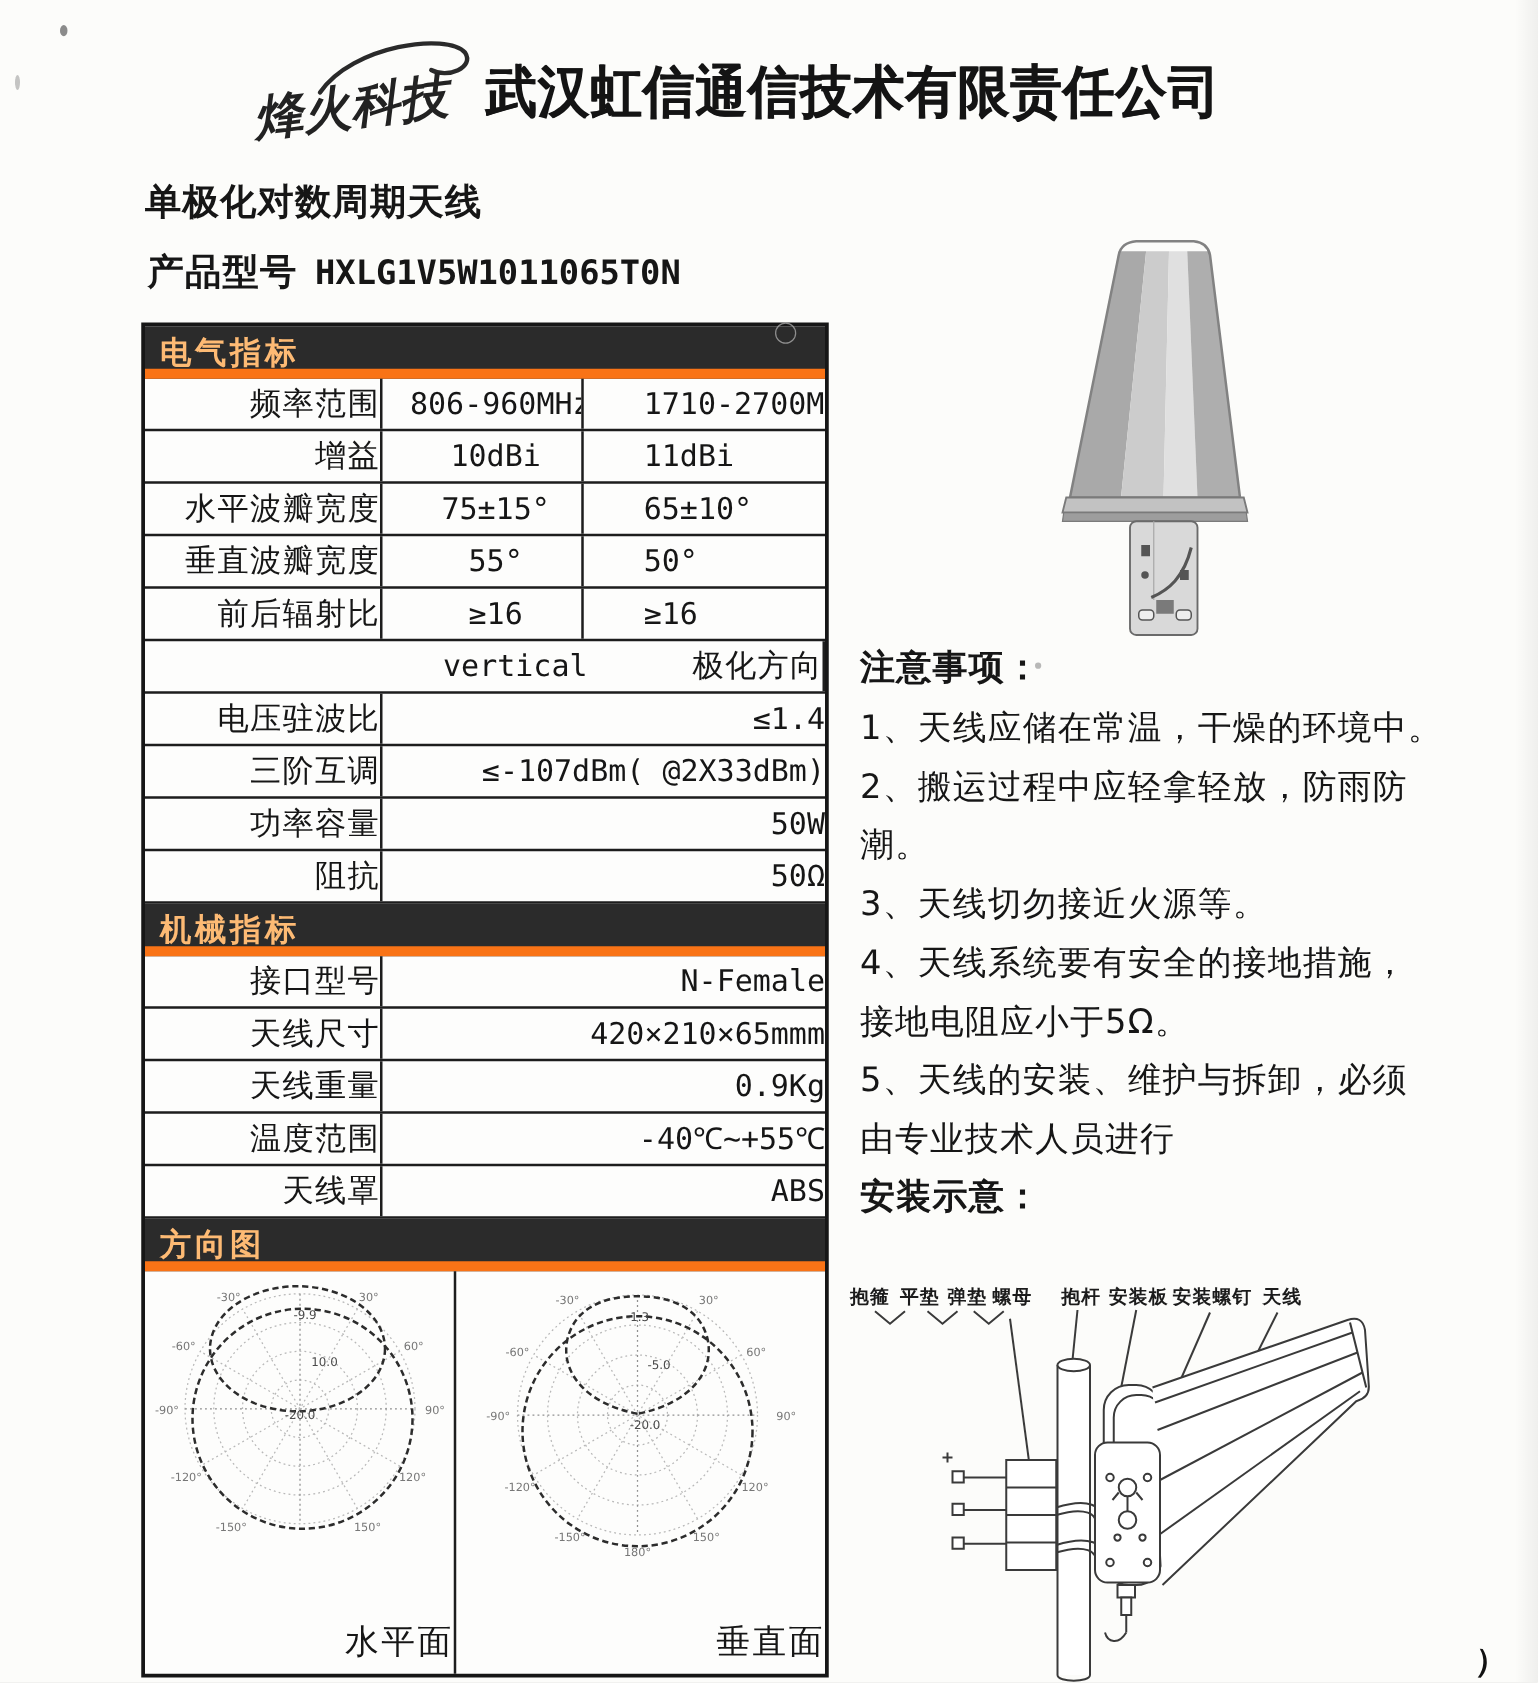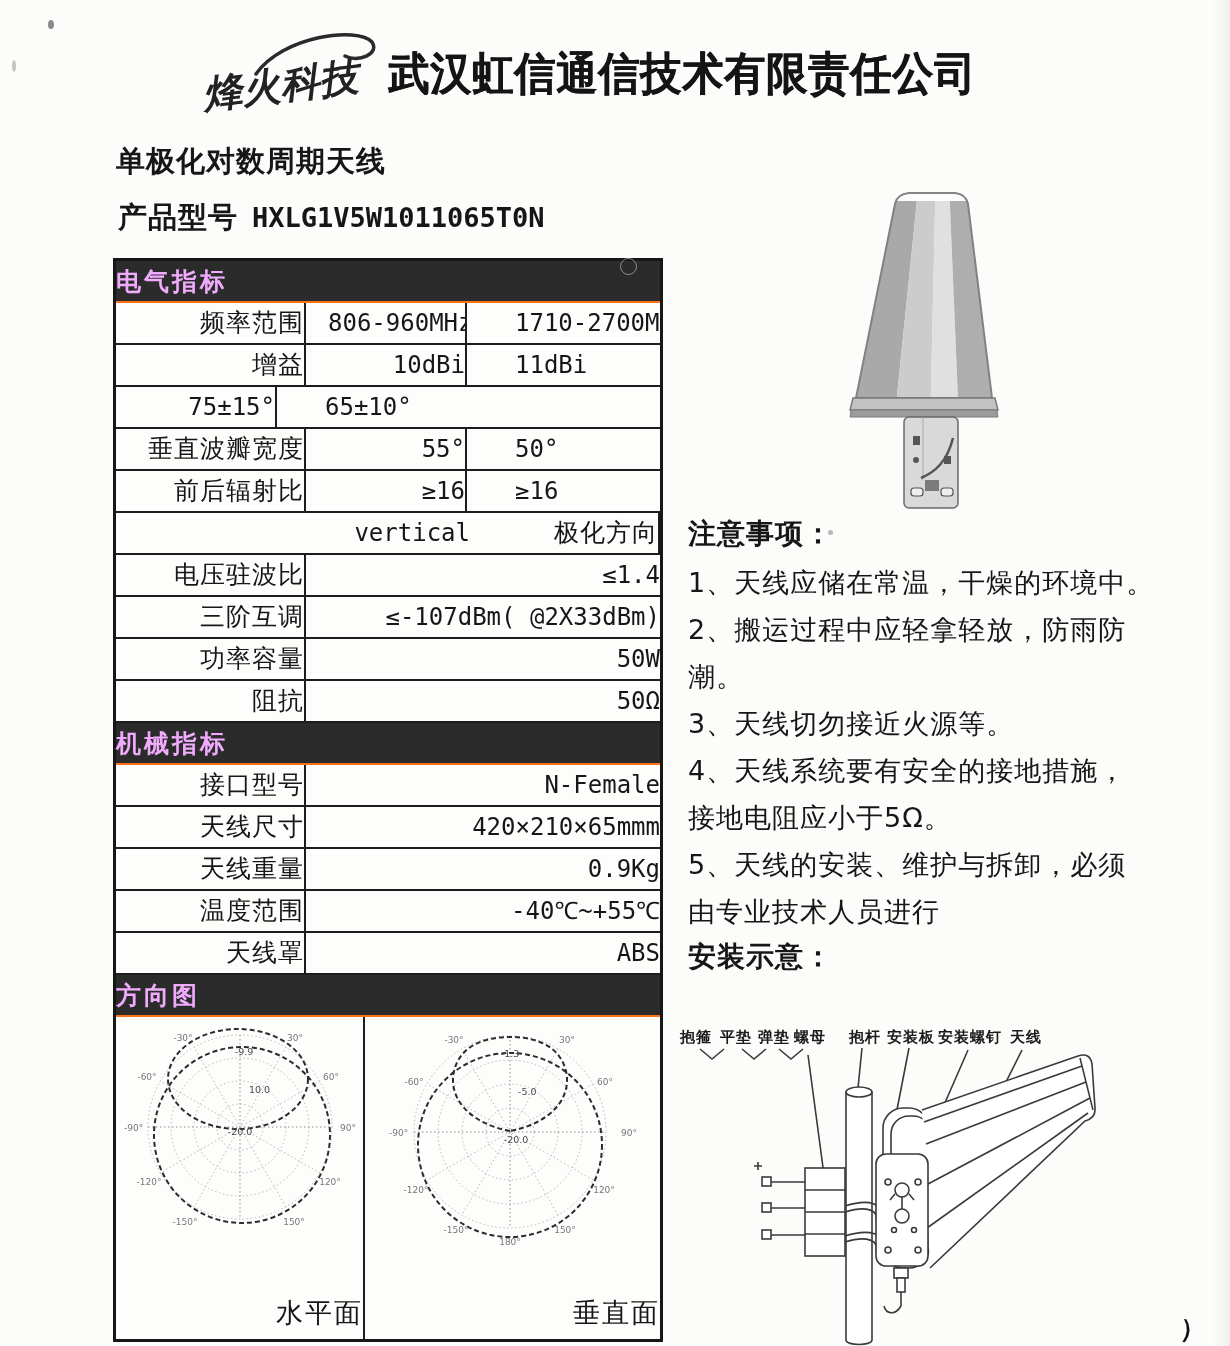--- a/index.html
+++ b/index.html
@@ -18,28 +18,28 @@
         text-shadow:0.7px 0 0 #141414;white-space:nowrap;}
 
   .title{position:absolute;left:116px;top:142px;font-size:29px;font-weight:bold;letter-spacing:1px;}
   .model{position:absolute;left:118px;top:198px;font-size:29px;font-weight:bold;letter-spacing:1px;}
   .model-num{font-family:"DejaVu Sans Mono","Liberation Mono",monospace;font-weight:bold;
         font-size:27px;margin-left:14px;letter-spacing:0;}
 
   
   .spec-table{position:absolute;left:113px;top:258px;width:550px;border:3px solid #161616;
         background:#fdfdfc;box-sizing:border-box;}
-  .sec-bar{height:42px;background:#2b2b2b;color:#f0abfc;font-size:25px;font-weight:bold;
-        letter-spacing:3px;line-height:42px;box-sizing:border-box;
-        border-bottom:2px solid #f97316;}
+  .sec-bar{height:42px;background:#2b2b2b;color:#fdba74;font-size:25px;font-weight:bold;
+        letter-spacing:3px;line-height:42px;padding-left:12px;box-sizing:border-box;
+        border-bottom:8px solid #f97316;}
   .row{display:flex;height:42px;line-height:40px;border-bottom:2px solid #1d1d1d;box-sizing:border-box;}
   .row:last-of-type{border-bottom:none;}
   .c{box-sizing:border-box;overflow:hidden;white-space:nowrap;text-align:right;}
   .lbl{width:190px;border-right:2px solid #1d1d1d;padding-left:12px;font-size:25px;letter-spacing:1px;}
-  .v1{width:161px;border-right:2px solid #1d1d1d;text-align:right;padding-left:22px;}
+  .v1{width:161px;border-right:2px solid #1d1d1d;text-align:center;padding-left:22px;}
   .v2{flex:1;text-align:left;margin-left:48px;}
   .val{flex:1;padding-left:0;}
   .val.indent{padding-left:50px;}
   .mono{font-family:"DejaVu Sans Mono","Liberation Mono",monospace;font-size:24px;}
   .pat-row{display:flex;height:322px;border-bottom:none;}
   .pat-cell{position:relative;box-sizing:border-box;}
   .pat-cell.left{width:249px;border-right:2px solid #1d1d1d;}
   .pat-cell.right{flex:1;}
   .caption{position:absolute;bottom:8px;left:0;width:100%;text-align:right;font-size:27px;letter-spacing:2px;}
 
@@ -92,20 +92,21 @@
       <div class="c lbl">频率范围</div>
       <div class="c v1 mono">806-960MHz</div>
       <div class="c v2 mono">1710-2700MHz</div>
     </div>
     <div class="row">
       <div class="c lbl">增益</div>
       <div class="c v1 mono">10dBi</div>
       <div class="c v2 mono">11dBi</div>
     </div>
     <div class="row">
+      <div class="c lbl">水平波瓣宽度</div>
       <div class="c v1 mono">75±15°</div>
       <div class="c v2 mono">65±10°</div>
     </div>
     <div class="row">
       <div class="c lbl">垂直波瓣宽度</div>
       <div class="c v1 mono">55°</div>
       <div class="c v2 mono">50°</div>
     </div>
     <div class="row">
       <div class="c lbl">前后辐射比</div>

